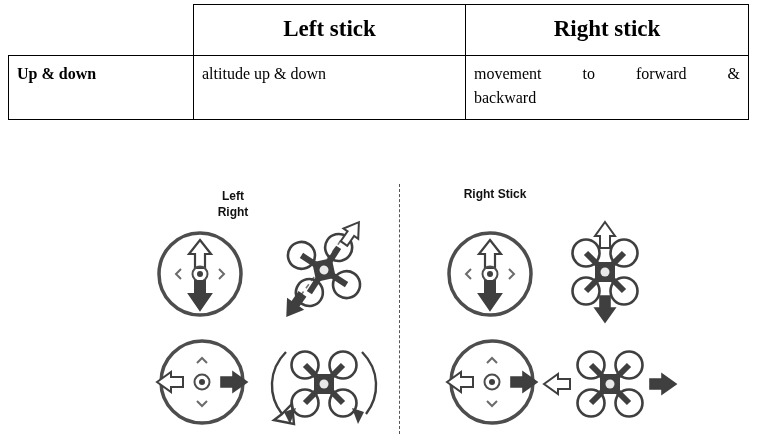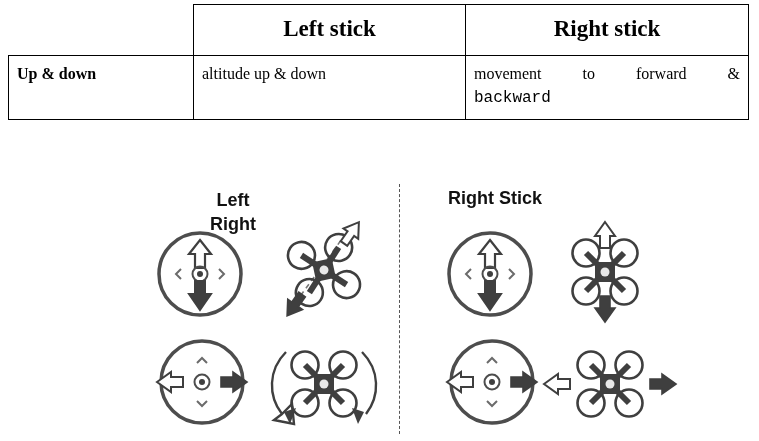--- a/index.html
+++ b/index.html
@@ -50,21 +50,20 @@
     font-size: 17px;
   }
   .justify-cell {
     text-align: justify;
     text-align-last: justify;
   }
   .justify-cell .lastline {
     text-align: right;
     text-align-last: left;
     display: block;
-    font-family: Liberation Mono, monospace;
   }
 
   
   .diagram {
     position: absolute;
     left: 0;
     top: 178px;
     width: 759px;
     height: 263px;
   }
@@ -72,21 +71,21 @@
     position: absolute;
     left: 399px;
     top: 6px;
     width: 0;
     height: 250px;
     border-left: 1px dashed #555555;
   }
   .diag-label {
     position: absolute;
     font-family: "Liberation Sans", sans-serif;
-    font-size: 18px;
+    font-size: 12px;
     font-weight: bold;
     color: #111111;
     line-height: 1.35;
     text-align: center;
   }
   .lbl-left  { left: 198px; top: 10px; width: 70px; }
   .lbl-right { left: 440px; top: 8px; width: 110px; }
 
   .cell {
     position: absolute;

